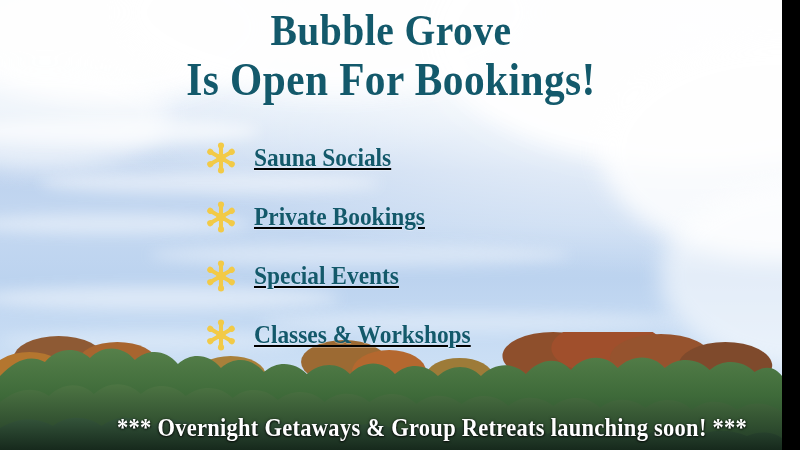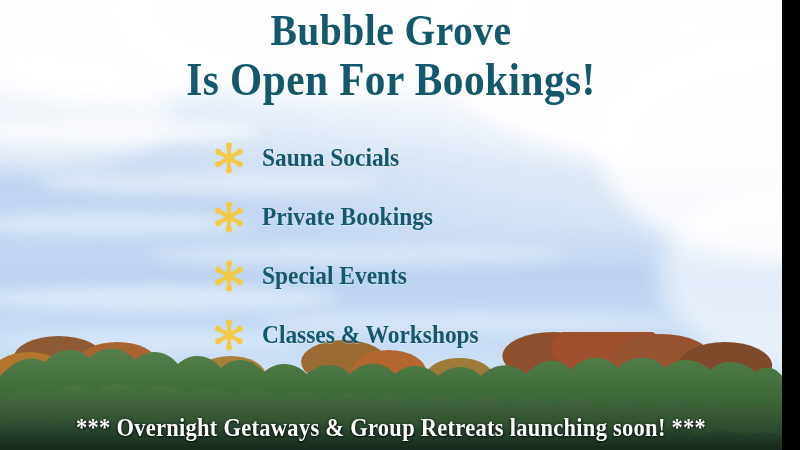--- a/index.html
+++ b/index.html
@@ -77,23 +77,24 @@
     color: #13596b;
     letter-spacing: 0.5px;
     transform: scaleX(0.88);
     text-shadow: 0 1px 0 rgba(255,255,255,0.35);
   }
   .headline .l1 { font-size: 45px; }
   .headline .l2 { font-size: 47px; margin-top: 3px; }
 
   .bullets {
     position: absolute;
-    left: 212px;
+    left: 204px;
     top: 128px;
     width: 460px;
+    text-decoration: underline;
   }
   .brow {
     position: relative;
     height: 59px;
     display: flex;
     align-items: center;
   }
   .bstar {
     width: 34px;
     height: 34px;
@@ -109,21 +110,21 @@
     transform: scaleX(0.9);
     transform-origin: left center;
     white-space: nowrap;
     text-shadow: 0 1px 0 rgba(255,255,255,0.3);
   }
 
   .footer {
     position: absolute;
     left: 0; right: 0;
     bottom: 8px;
-    text-align: center;
+    text-align: right;
   }
   .footer .ftext {
     font-family: "Liberation Serif", "DejaVu Serif", serif;
     font-weight: 700;
     font-size: 25px;
     color: #ffffff;
     transform: scaleX(0.9);
     display: inline-block;
     white-space: nowrap;
     letter-spacing: 0.3px;

